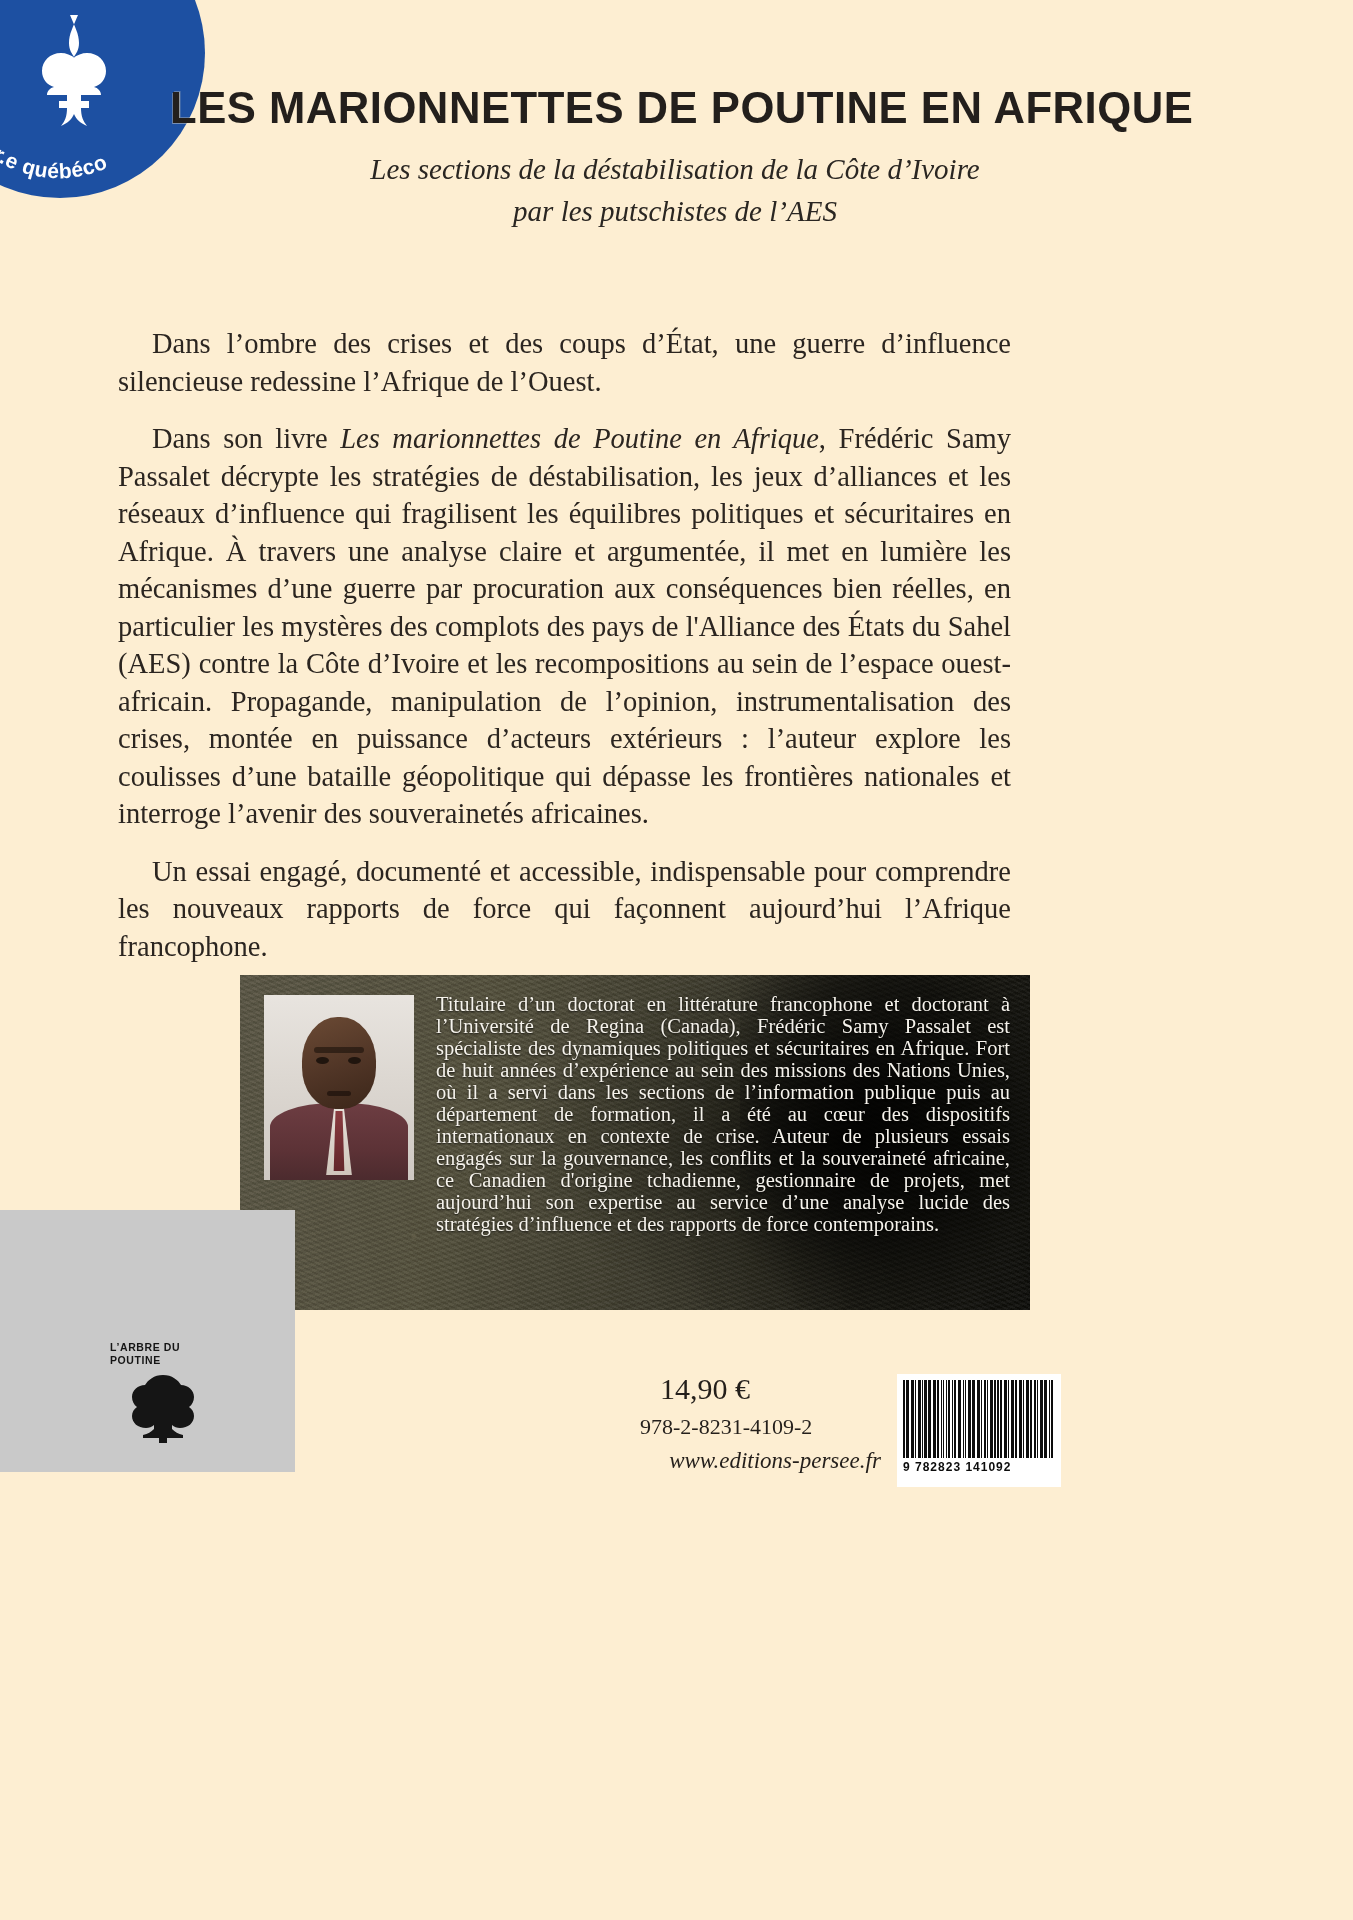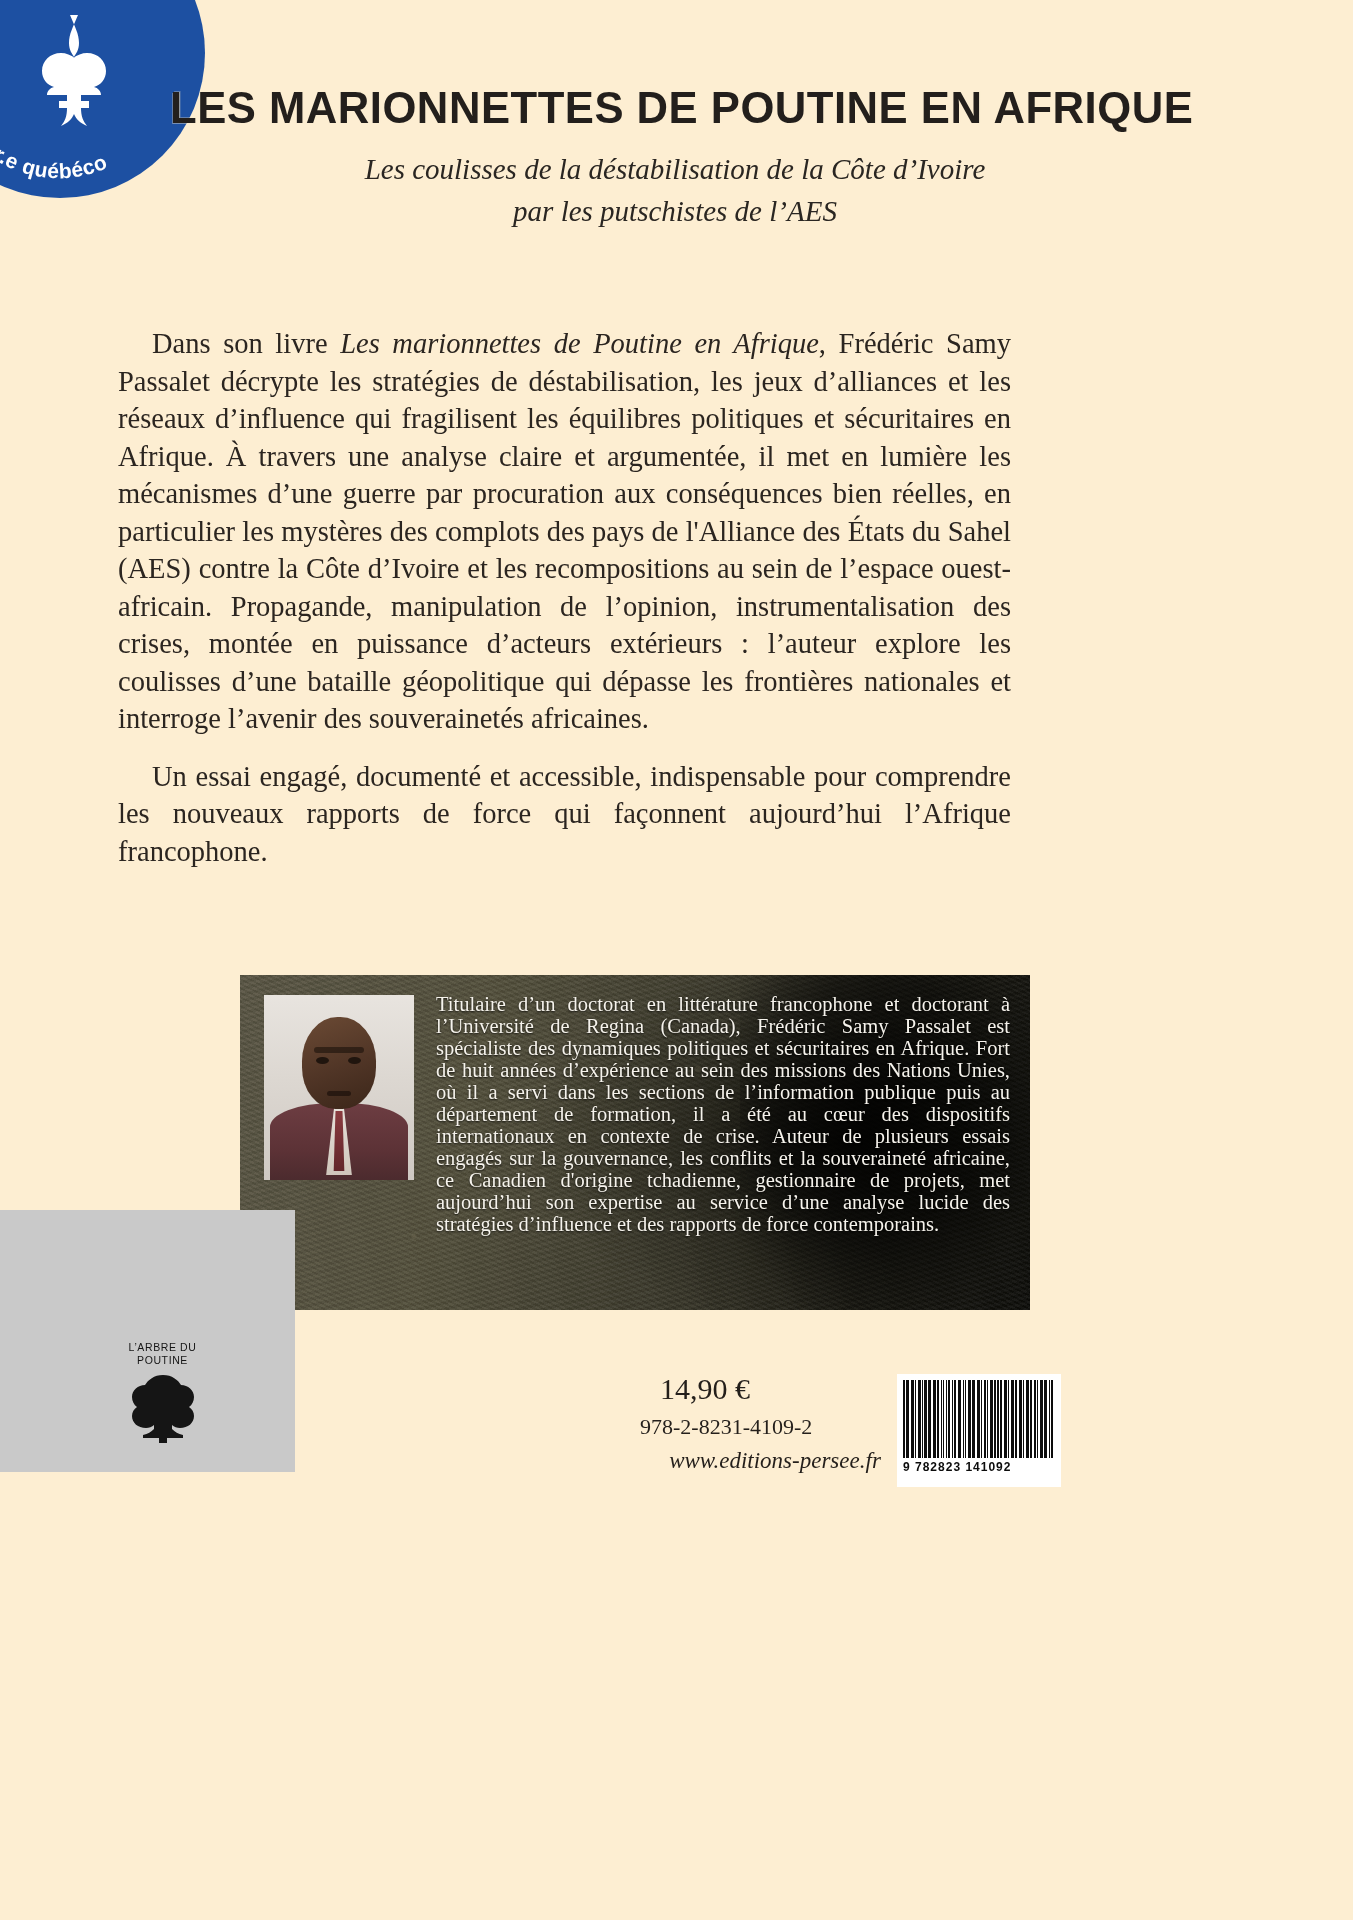--- a/index.html
+++ b/index.html
@@ -163,23 +163,23 @@
   
   .greyband{
     position:absolute;left:0;top:1210px;width:295px;height:262px;
     background:#c9c9c9;
   }
   .logo{
     position:absolute;left:110px;top:1335px;width:105px;height:120px;
     color:#151515;
   }
   .logo .lbl{
-    position:absolute;left:0;top:6px;width:105px;text-align:center;
+    position:absolute;left:0;top:6px;width:105px;text-align:left;
     font-family:"Liberation Sans",sans-serif;
-    font-size:10.5px;font-weight:normal;letter-spacing:0.6px;line-height:13px;
+    font-size:10.5px;font-weight:bold;letter-spacing:0.6px;line-height:13px;
   }
   .logo .tree{position:absolute;left:12px;top:38px;width:82px;height:74px;}
 
   
   .price{
     position:absolute;left:660px;top:1372px;width:230px;text-align:left;
     font-size:30px;color:#241f1b;
   }
   .isbn{
     position:absolute;left:640px;top:1414px;width:270px;text-align:left;
@@ -220,26 +220,27 @@
       </defs>
       <text>
         <textPath href="#arcpath" startOffset="4%">Auteur.e québécois.e</textPath>
       </text>
     </svg>
   </div>
 
   <div class="title">LES MARIONNETTES DE POUTINE EN AFRIQUE</div>
 
   <div class="subtitle">
-    <span class="l1">Les coulisses de la déstabilisation de la Côte d’Ivoire</span>
+    <span class="l1">Les sections de la déstabilisation de la Côte d’Ivoire</span>
     <span class="l2">par les putschistes de l’AES</span>
   </div>
 
 
   <div class="blurb">
+    <p>Dans l’ombre des crises et des coups d’État, une guerre d’influence silencieuse redessine l’Afrique de l’Ouest.</p>
     <p><span>Dans son livre </span><em>Les marionnettes de Poutine en Afrique</em><span>, Frédéric Samy Passalet décrypte les stratégies de déstabilisation, les jeux d’alliances et les réseaux d’influence qui fragilisent les équilibres politiques et sécuritaires en Afrique. À travers une analyse claire et argumentée, il met en lumière les mécanismes d’une guerre par procuration aux conséquences bien réelles, en particulier les mystères des complots des pays de l'Alliance des États du Sahel (AES) contre la Côte d’Ivoire et les recompositions au sein de l’espace ouest-africain. Propagande, manipulation de l’opinion, instrumentalisation des crises, montée en puissance d’acteurs extérieurs : l’auteur explore les coulisses d’une bataille géopolitique qui dépasse les frontières nationales et interroge l’avenir des souverainetés africaines.</span></p>
     <p>Un essai engagé, documenté et accessible, indispensable pour comprendre les nouveaux rapports de force qui façonnent aujourd’hui l’Afrique francophone.</p>
   </div>
 
   <div class="bio">
     <div class="tex"></div>
     <div class="shadowfig"></div>
     <div class="bio-photo">
       <div class="ph"></div>
       <div class="torso"></div>

